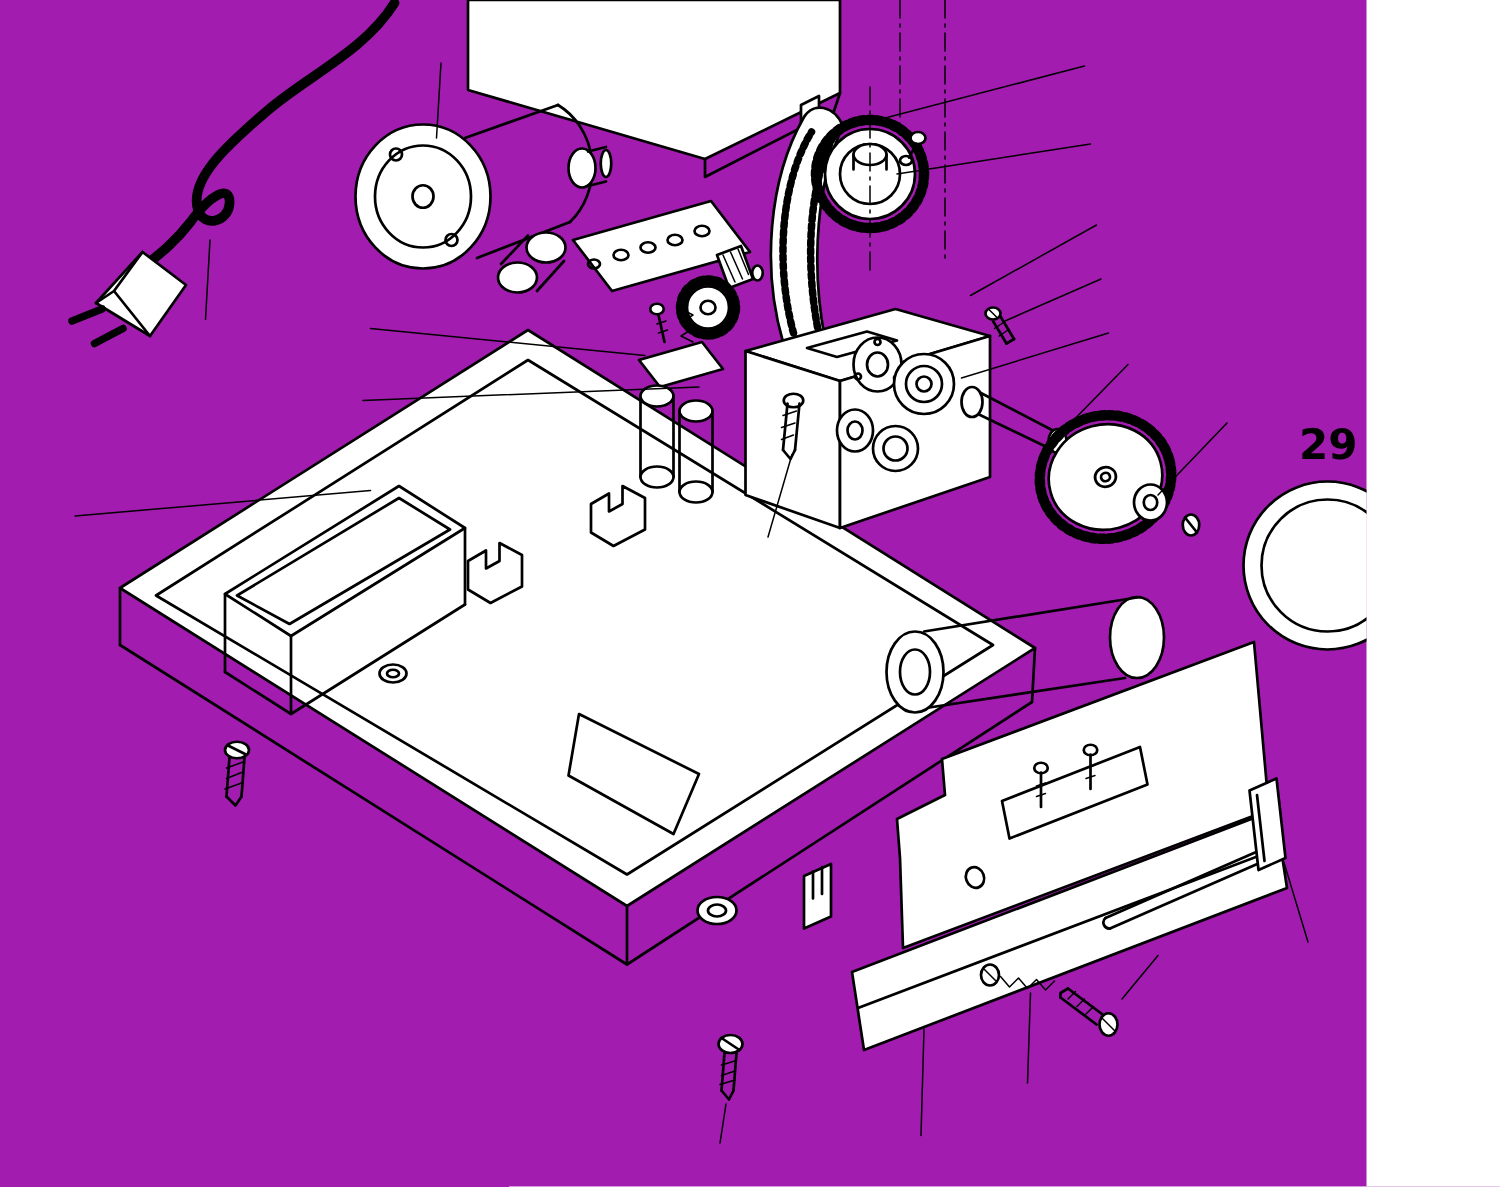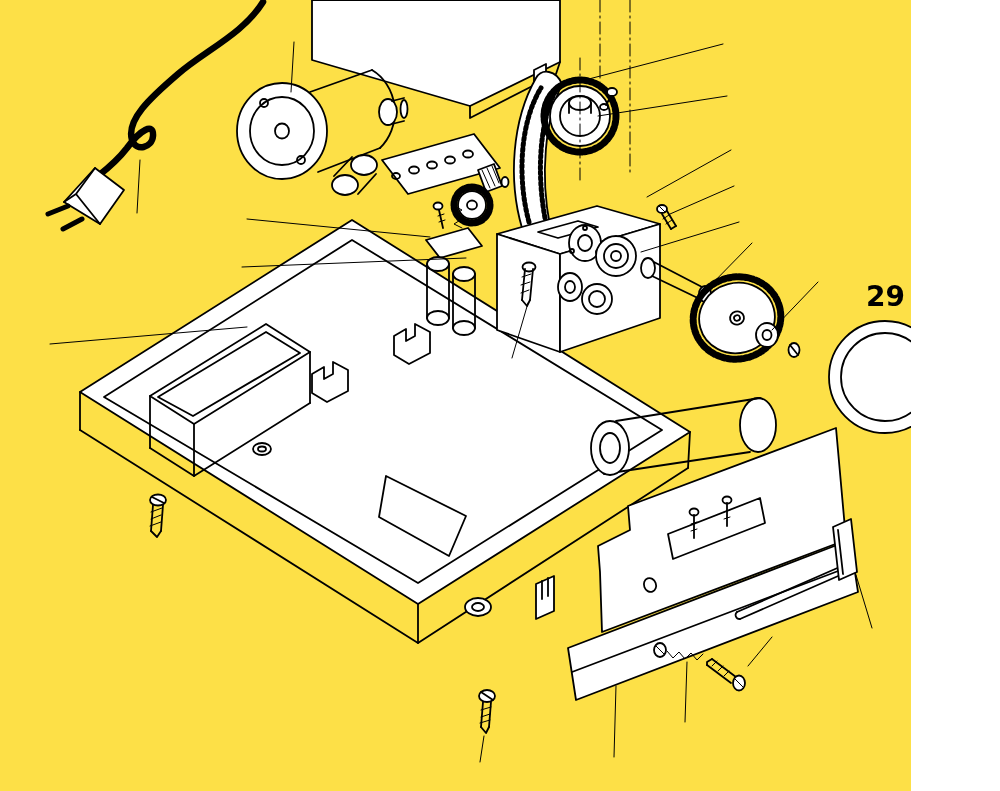--- a/index.html
+++ b/index.html
@@ -1,16 +1,16 @@
 <!DOCTYPE html>
 <html><head>
 <meta charset="utf-8">
 <style>
   html,body{margin:0;padding:0;background:#ffffff;}
-  .stage{position:relative;width:911px;height:791px;background:#fde047;overflow:hidden;
+  .stage{position:relative;width:911px;height:791px;background:#a21caf;overflow:hidden;
          font-family:"DejaVu Sans",sans-serif;}
   svg{display:block;}
   #diagram *{stroke:#000000;stroke-width:1.8;fill:none;stroke-linecap:round;stroke-linejoin:round;}
   #diagram .f{fill:#ffffff;}
   #diagram .thin{stroke-width:1;}
   #diagram .teeth{stroke-width:7;stroke-dasharray:3 2.6;}
   #diagram .belt-teeth{stroke-width:5;stroke-dasharray:2.5 3;}
   #diagram .dash{stroke-width:1;stroke-dasharray:12 4 2 4;}
   #diagram .cord{stroke-width:6.5;}
   #diagram .prong{stroke-width:5;}

